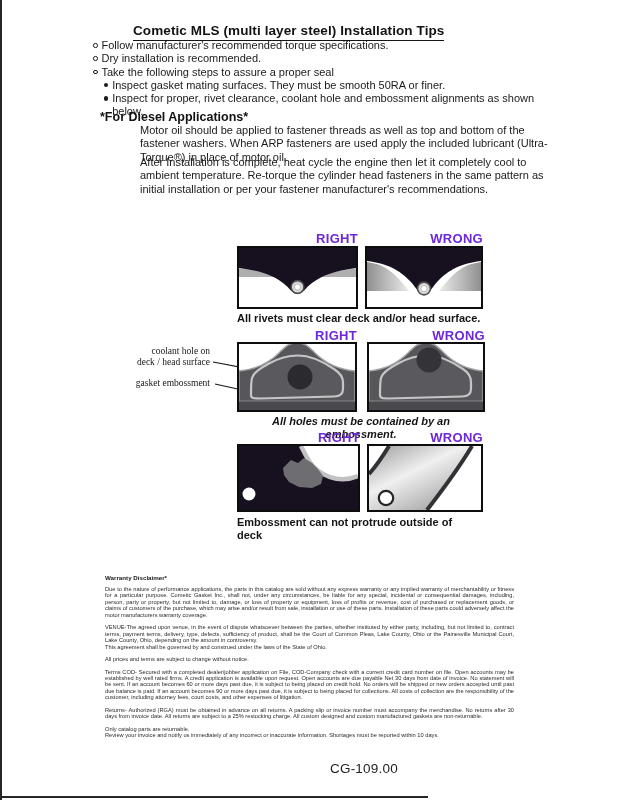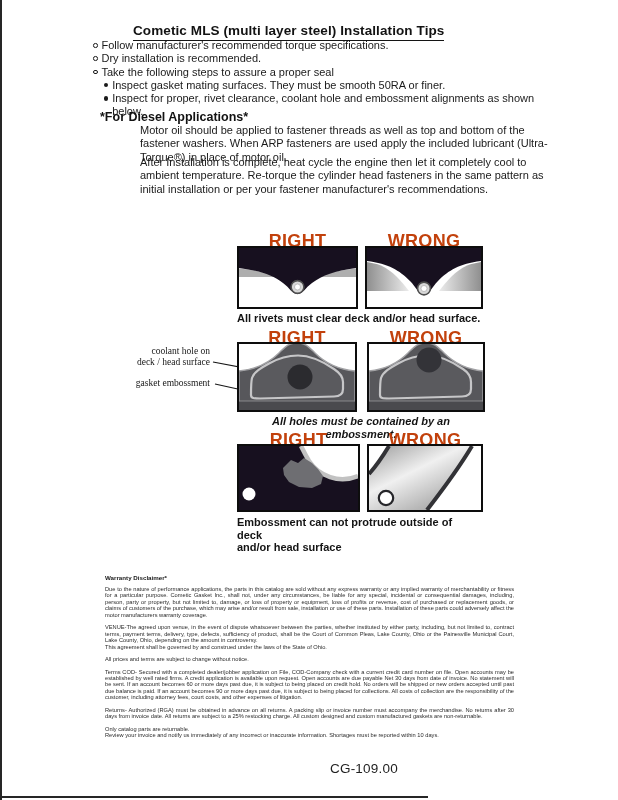--- a/index.html
+++ b/index.html
@@ -16,21 +16,21 @@
   .bullets { position:absolute; left:93px; top:39px; width:470px; font-size:11px; line-height:13.3px; color:#1a1a1a; }
   .b-row { display:flex; }
   .b-row.sub { padding-left:11px; }
   .marker-ring { width:4.5px; height:4.5px; border:1.2px solid #1a1a1a; border-radius:50%; margin:4px 4px 0 0; flex:none; }
   .marker-dot { width:4.2px; height:4.2px; background:#1a1a1a; border-radius:50%; margin:4.3px 4px 0 0; flex:none; }
 
   .diesel-head { position:absolute; left:100px; top:110px; font-size:12.5px; font-weight:bold; color:#121212; }
   .para { position:absolute; left:99px; width:424px; font-size:11px; line-height:13.3px; color:#1a1a1a;margin-left:41px; }
   .p1 { top:124px; } .p2 { top:156px; } .p3 { top:199px; }
 
-  .dlabel { position:absolute; font-size:18px; font-weight:bold; letter-spacing:.3px; color:#c2410c; text-align:center; }
+  .dlabel { position:absolute; font-size:13px; font-weight:bold; letter-spacing:.3px; color:#6d28d9; text-align:right; }
   .dbox { position:absolute; border:2.2px solid #0d0d0d; background:#fff; }
   .dbox svg { display:block; width:100%; height:100%; }
   .caption { position:absolute; font-size:11px; font-weight:bold; line-height:12.5px; color:#141414; }
 
   .ann { position:absolute; right:408px; text-align:right; font-size:9.5px; line-height:10.5px; color:#161616; white-space:nowrap;font-family:Liberation Serif, serif; }
   .ann-coolant { top:346px; }
   .ann-emboss { top:378px; }
   .leaders { position:absolute; left:205px; top:350px; width:100px; height:50px; }
 
   .warranty { position:absolute; left:105px; top:574px; width:409px; color:#2b2b2b; }
@@ -180,21 +180,20 @@
       <rect x="0" y="0" width="112" height="64" fill="#ffffff"></rect>
       <path d="M20,0 L103,0 C90,22 75,42 58,64 L0,64 L0,28 C8,19 14,10 20,0 Z" fill="url(#gband)"></path>
       <path d="M20,0 C14,10 8,19 0,28" fill="none" stroke="#323236" stroke-width="4"></path>
       <path d="M103,0 C90,22 75,42 58,64" fill="none" stroke="#323236" stroke-width="4"></path>
       <circle cx="17" cy="52" r="7.2" fill="#ffffff" stroke="#26262a" stroke-width="2.2"></circle>
     </svg>
   </div>
 
   <div class="caption" style="left:237px; top:516px; width:230px;">
     <div>Embossment can not protrude outside of deck</div>
-    <div>and/or head surface</div>
   </div>
 
   <div class="warranty">
     <h4>Warranty Disclaimer*</h4>
     <div class="wpara">Due to the nature of performance applications, the parts in this catalog are sold without any express warranty or any implied warranty of merchantability or fitness for a particular purpose.  Cometic Gasket Inc., shall not, under any circumstances, be liable for any special, incidental or consequential damages, including, person, party or property, but not limited to, damage, or loss of property or equipment, loss of profits or revenue, cost of purchased or replacement goods, or claims of customers of the purchase, which may arise and/or result from sale, installation or use of these parts.  Installation of these parts could adversely affect the motor manufacturers warranty coverage.</div>
     <div class="wpara tight">VENUE-The agreed upon venue, in the event of dispute whatsoever between the parties, whether instituted by either party, including, but not limited to, contract terms, payment terms, delivery, type, defects, sufficiency of product, shall be the Court of Common Pleas, Lake County, Ohio or the Painesville Municipal Court, Lake County, Ohio, depending on the amount in controversy.</div>
     <div class="wpara">This agreement shall be governed by and construed under the laws of the State of Ohio.</div>
     <div class="wpara">All prices and terms are subject to change without notice.</div>
     <div class="wpara">Terms COD- Secured with a completed dealer/jobber application on File, COD-Company check with a current credit card number on file.  Open accounts may be established by well rated firms.  A credit application is available upon request.  Open accounts are due payable Net 30 days from date of invoice.  No statement will be sent.  If an account becomes 60 or more days past due, it is subject to being placed on credit hold.  No orders will be shipped or new orders accepted until past due balance is paid.  If an account becomes 90 or more days past due, it is subject to being placed for collections.  All costs of collection are the responsibility of the customer, including attorney fees, court costs, and other expenses of litigation.</div>
     <div class="wpara">Returns- Authorized (RGA) must be obtained in advance on all returns.  A packing slip or invoice number must accompany the merchandise.  No returns after 30 days from invoice date.  All returns are subject to a 25% restocking charge.  All custom designed and custom manufactured gaskets are non-returnable.</div>

